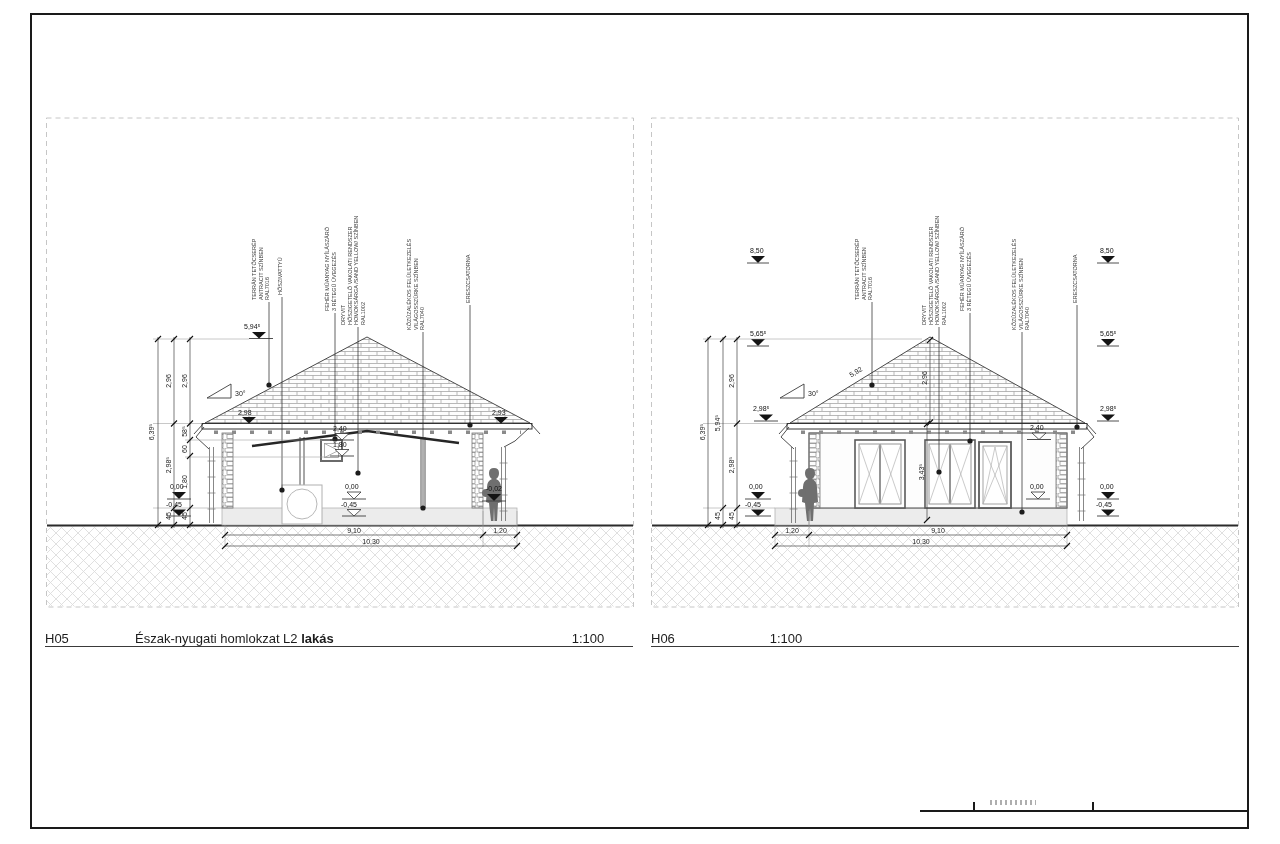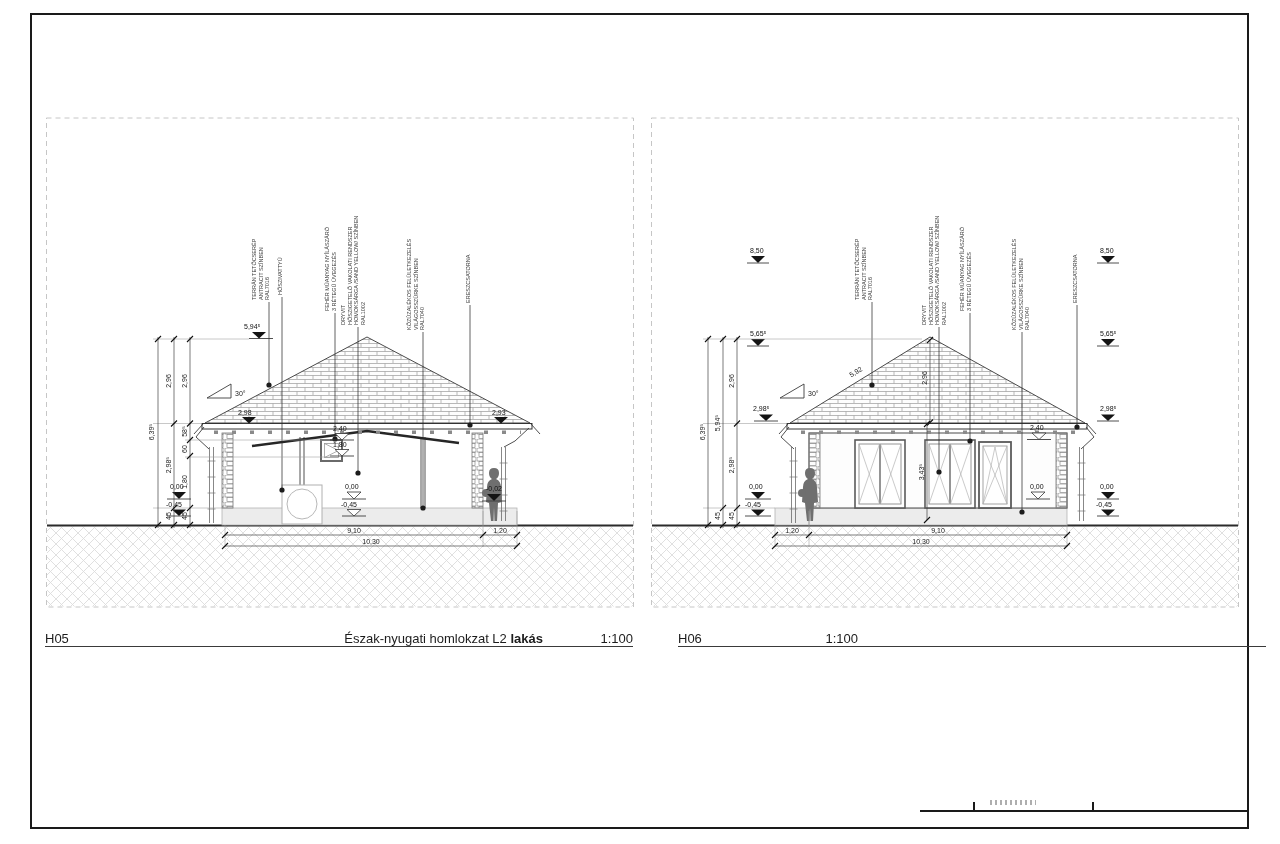--- a/index.html
+++ b/index.html
@@ -11,23 +11,23 @@
   .dm{font-size:7px;fill:#222}
   .lv{font-size:7px;fill:#111}
   .mid{text-anchor:middle}
   .s1{stroke:#3c3c3c;stroke-width:.9;fill:none}
   .sd{stroke:#444;stroke-width:.7;fill:none}
   .lt{stroke:#9a9a9a;stroke-width:.55;fill:none}
   .tk{stroke:#111;stroke-width:1.1;fill:none}
   .lead{stroke:#2f2f2f;stroke-width:.75;fill:none}
   .titlebar{position:absolute;display:flex;align-items:flex-end;border-bottom:1.8px solid #3a3a3a;height:17px;font-size:13px;color:#1c1c1c}
   .titlebar .code{width:90px;text-align:left}
-  .titlebar .ttl{flex:1;text-align:right}
+  .titlebar .ttl{flex:1;text-align:left}
   .titlebar .ttl b{font-weight:bold}
-  .titlebar .scl{width:90px;text-align:right}
+  .titlebar .scl{width:90px;text-align:center}
   .foldline{position:absolute;background:#1a1a1a}
   .microstamp{position:absolute;left:990px;top:800px;width:46px;height:5px;background:repeating-linear-gradient(90deg,#9a9a9a 0 2px,transparent 2px 5px);opacity:.8}
 </style>
 </head>
 <body>
 
 <div class="frame"></div>
 
 <svg class="view" style="left:45px;top:115px" width="590" height="495" viewBox="0 0 590 495">
   <defs>
@@ -434,21 +434,21 @@
     <path class="tk" d="M122 434L128 428M414 434L420 428"></path>
     <text class="dm mid" x="271" y="428.5">10,30</text>
   </g>
 </svg>
 
 <div class="titlebar" style="left:45px;top:629px;width:588px">
   <span class="code">H05</span>
   <span class="ttl"><span>Észak-nyugati homlokzat L2</span> <b>lakás</b></span>
   <span class="scl">1:100</span>
 </div>
-<div class="titlebar" style="left:678px;top:629px;width:588px">
+<div class="titlebar" style="left:651px;top:629px;width:588px">
   <span class="code">H06</span>
   <span class="scl">1:100</span>
 </div>
 
 <div class="foldline" style="left:920px;top:810px;width:327px;height:2px"></div>
 <div class="foldline" style="left:973px;top:802px;width:2px;height:9px"></div>
 <div class="foldline" style="left:1092px;top:802px;width:2px;height:9px"></div>
 <div class="microstamp"></div>
 
 </body></html>

